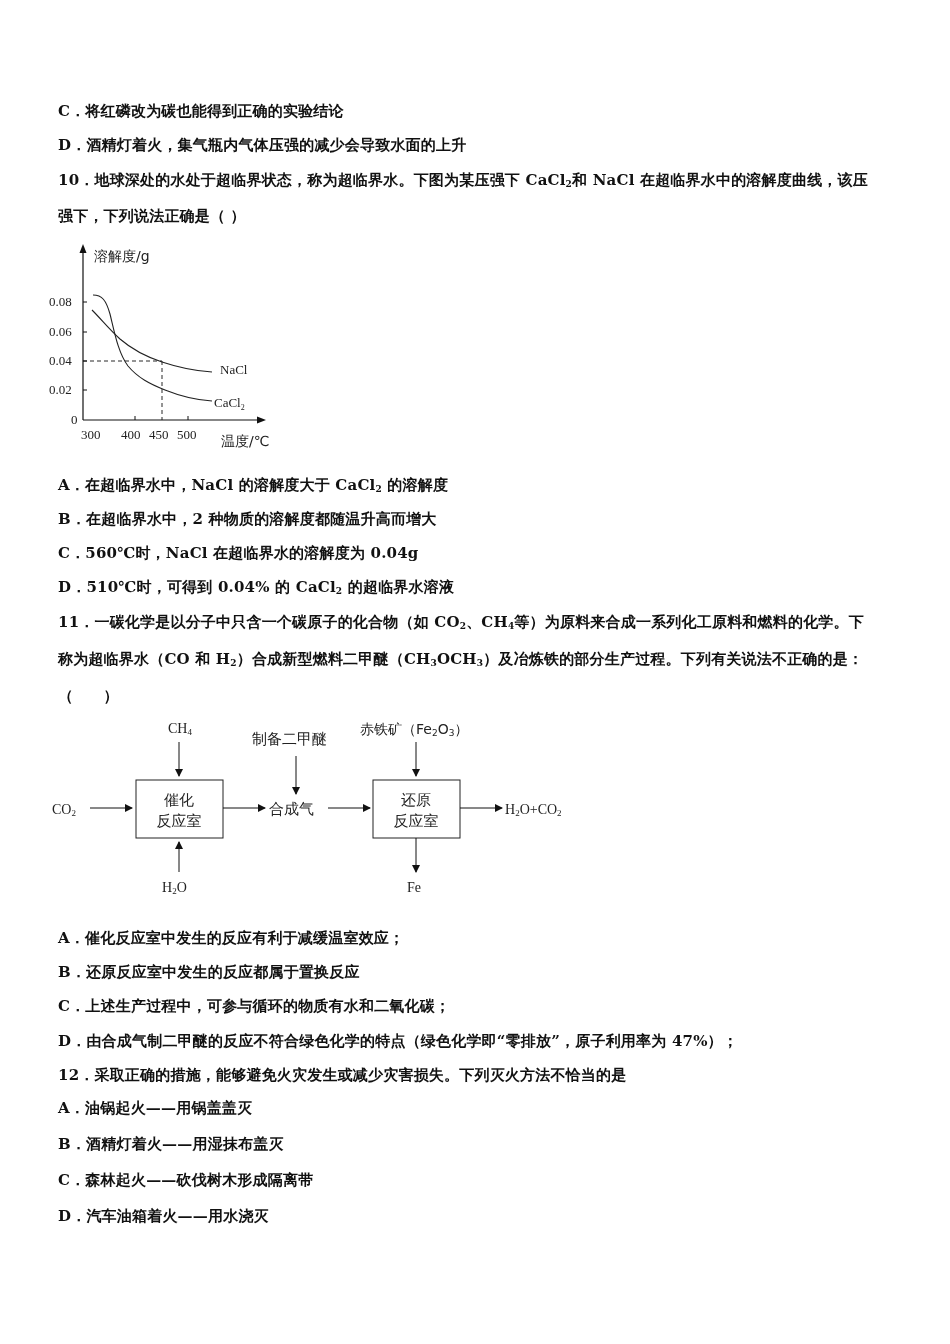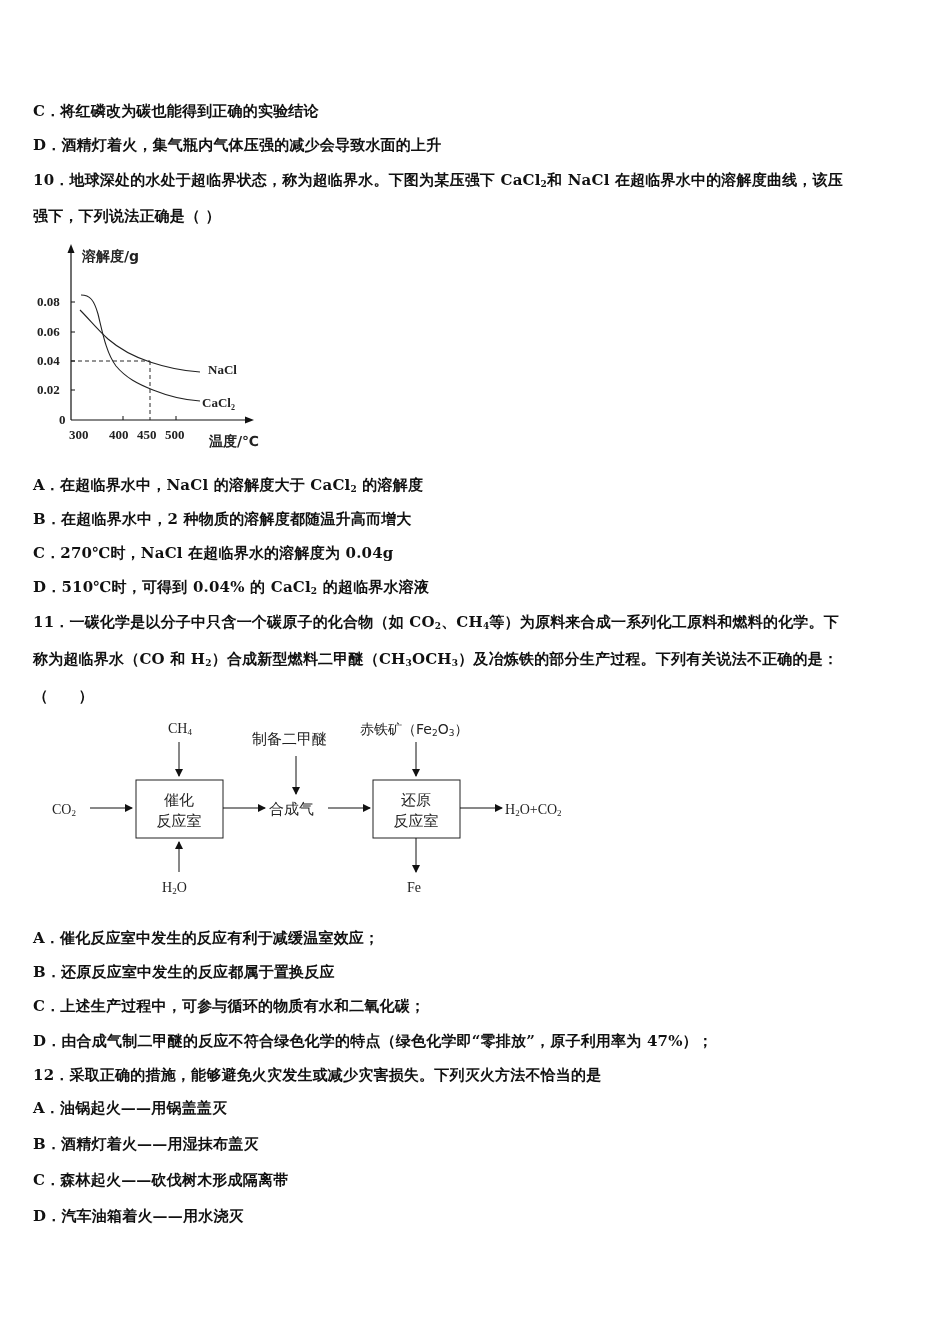--- a/index.html
+++ b/index.html
@@ -2,25 +2,25 @@
 <html><head>
 <meta charset="utf-8">
 <style>
   html, body { margin: 0; padding: 0; background: #ffffff; }
   body {
     width: 950px; height: 1344px; position: relative; overflow: hidden;
     font-family: "DejaVu Serif", "Liberation Serif", serif;
     color: #111111;
   }
   .line {
-    position: absolute; left: 33px; font-size: 15px; font-weight: bold;
+    position: absolute; left: 58px; font-size: 15px; font-weight: bold;
     white-space: nowrap; line-height: 20px; letter-spacing: 0.2px;
   }
   sub { font-size: 9px; vertical-align: -2px; line-height: 0; }
-  .chart { position: absolute; left: 28px; top: 238px; width: 260px; height: 220px; font-weight: bold; }
+  .chart { position: absolute; left: 40px; top: 238px; width: 260px; height: 220px; }
   .flow { position: absolute; left: 40px; top: 710px; width: 560px; height: 200px; }
   svg text { font-family: "Liberation Serif", "DejaVu Serif", serif; fill: #222; }
   .zh { font-family: "DejaVu Sans", "Liberation Sans", sans-serif; }
 </style>
 </head>
 <body>
 
 <div class="line" style="top:101px">C．将红磷改为碳也能得到正确的实验结论</div>
 <div class="line" style="top:135px">D．酒精灯着火，集气瓶内气体压强的减少会导致水面的上升</div>
 
@@ -60,21 +60,21 @@
     <text x="109" y="201" font-size="13">450</text>
     <text x="137" y="201" font-size="13">500</text>
     <text x="181" y="208" font-size="14" class="zh">温度/℃</text>
     <text x="180" y="136" font-size="13">NaCl</text>
     <text x="174" y="169" font-size="13"><tspan>CaCl</tspan><tspan font-size="8" dy="3">2</tspan></text>
   </svg>
 </div>
 
 <div class="line" style="top:475px"><span>A．在超临界水中，NaCl 的溶解度大于 CaCl</span><sub>2</sub><span> 的溶解度</span></div>
 <div class="line" style="top:509px">B．在超临界水中，2 种物质的溶解度都随温升高而增大</div>
-<div class="line" style="top:543px">C．270℃时，NaCl 在超临界水的溶解度为 0.04g</div>
+<div class="line" style="top:543px">C．560℃时，NaCl 在超临界水的溶解度为 0.04g</div>
 <div class="line" style="top:577px"><span>D．510℃时，可得到 0.04% 的 CaCl</span><sub>2</sub><span> 的超临界水溶液</span></div>
 
 <div class="line" style="top:612px"><span>11．一碳化学是以分子中只含一个碳原子的化合物（如 CO</span><sub>2</sub><span>、CH</span><sub>4</sub><span>等）为原料来合成一系列化工原料和燃料的化学。下</span></div>
 <div class="line" style="top:649px"><span>称为超临界水（CO 和 H</span><sub>2</sub><span>）合成新型燃料二甲醚（CH</span><sub>3</sub><span>OCH</span><sub>3</sub><span>）及冶炼铁的部分生产过程。下列有关说法不正确的是：</span></div>
 <div class="line" style="top:686px">（　　）</div>
 
 <div class="flow">
   <svg width="560" height="200" viewBox="0 0 560 200">
     <defs>
       <marker id="ah" markerWidth="8" markerHeight="8" refX="7" refY="4" orient="auto">

